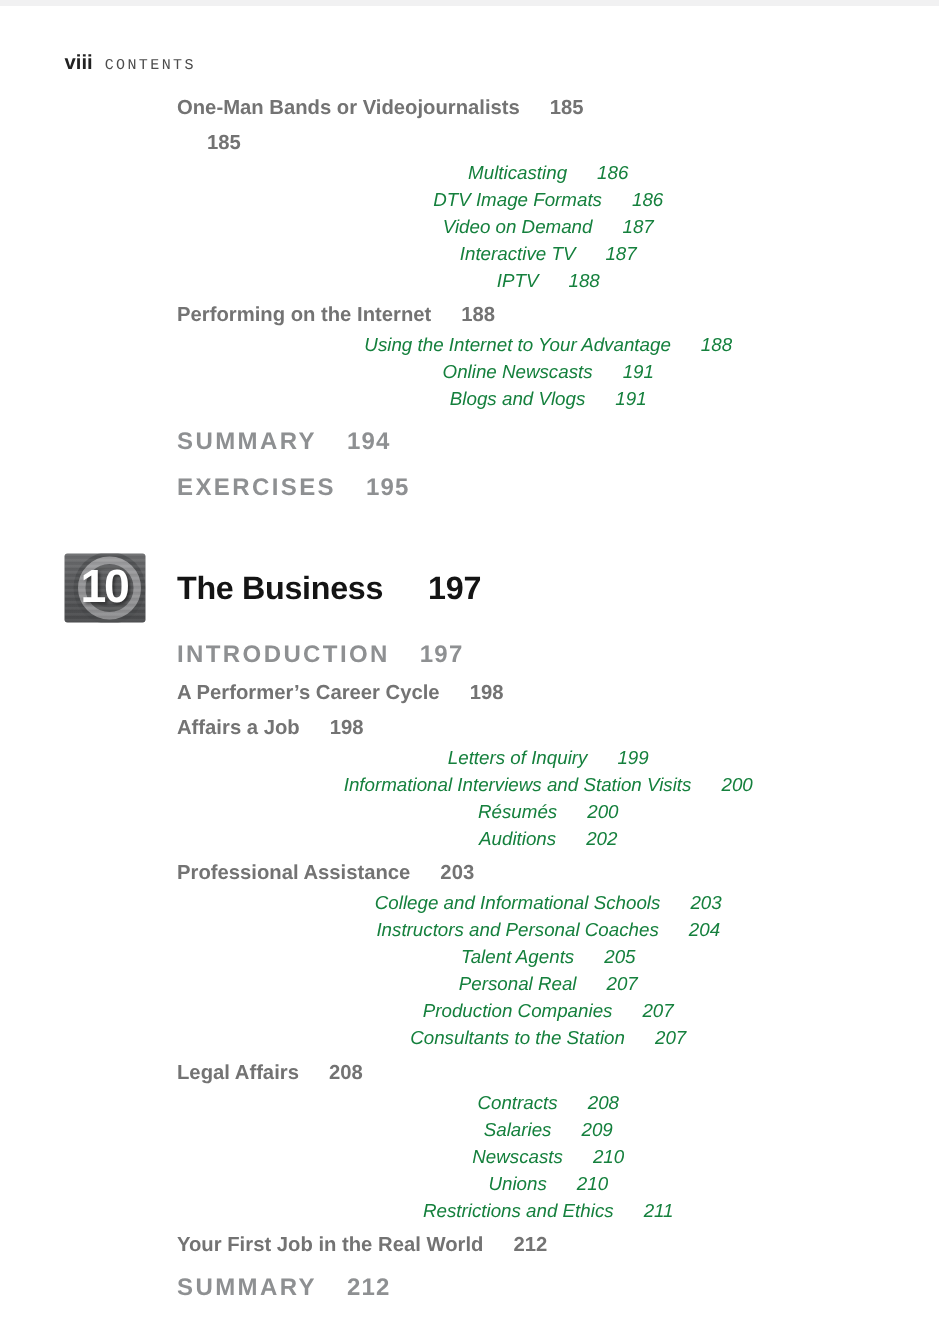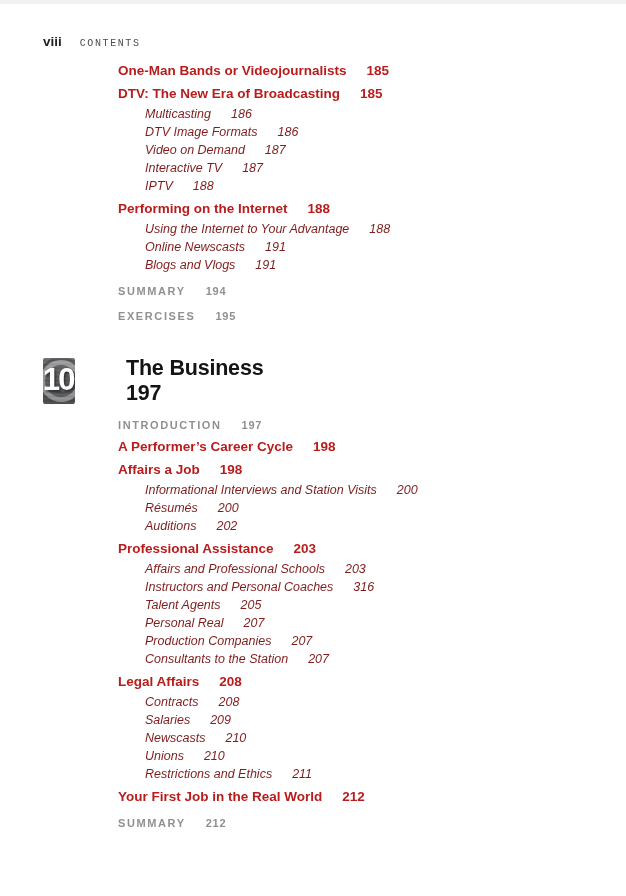--- a/index.html
+++ b/index.html
@@ -21,21 +21,21 @@
     height: 4px;
     background: #f1f1f2;
   }
   .page {
     padding: 34px 40px 0 43px;
   }
   
   .running-header {
     display: flex;
     align-items: baseline;
-    gap: 18px;
+    gap: 8px;
     margin-bottom: 14px;
   }
   .folio {
     font-weight: 700;
     font-size: 13.5px;
     color: #222;
   }
   .running-title {
     font-size: 10px;
     letter-spacing: 1.6px;
@@ -48,47 +48,48 @@
   }
   .row {
     display: flex;
     align-items: baseline;
     white-space: nowrap;
   }
   .pg { margin-left: 20px; }
   .h1 {
     font-weight: 700;
     font-size: 13.5px;
-    color: #b91c1c;
+    color: #737373;
     margin: 8px 0 6px;
   }
   .h2 {
     font-style: italic;
     font-size: 12.5px;
-    color: #7f1d1d;
+    color: #15803d;
     margin: 4px 0 4px 27px;
+    justify-content: center;
   }
   .label {
     font-weight: 700;
-    font-size: 11px;
+    font-size: 16px;
     letter-spacing: 1.6px;
     color: #8e9092;
     margin: 13px 0 5px;
   }
   .label .pg { letter-spacing: 0.8px; }
   
   .chapter-section { margin-top: 34px; }
   .chapter-head {
     display: flex;
     align-items: center;
     margin-left: -75px; 
     margin-bottom: 2px;
   }
   .badge {
-    width: 32px;
+    width: 54px;
     height: 46px;
     border-radius: 2px;
     background: linear-gradient(180deg, #6e6f71 0%, #57585a 45%, #4a4b4d 100%);
     position: relative;
     overflow: hidden;
     flex-shrink: 0;
     margin-right: 21px;
   }
   .badge::after {
     content: "";
@@ -122,21 +123,20 @@
     z-index: 2;
   }
   .chapter-title {
     display: flex;
     align-items: baseline;
     font-weight: 700;
     font-size: 21.5px;
     letter-spacing: -0.2px;
     color: #141414;
     margin: 0;
-    flex-direction: column;
   }
   .chapter-title .pg { margin-left: 30px; }
 </style>
 </head>
 <body>
 
 <div class="scan-edge-top"></div>
 
 <div class="page">
 
@@ -146,21 +146,20 @@
   </header>
 
   <main class="toc">
 
     <section>
         <div class="row h1">
           <span class="txt">One-Man Bands or Videojournalists</span>
           <span class="pg">185</span>
         </div>
         <div class="row h1">
-          <span class="txt">DTV: The New Era of Broadcasting</span>
           <span class="pg">185</span>
         </div>
         <div class="row h2">
           <span class="txt">Multicasting</span>
           <span class="pg">186</span>
         </div>
         <div class="row h2">
           <span class="txt">DTV Image Formats</span>
           <span class="pg">186</span>
         </div>
@@ -220,42 +219,46 @@
           </div>
           <div class="row h1">
             <span class="txt">A Performer’s Career Cycle</span>
             <span class="pg">198</span>
           </div>
           <div class="row h1">
             <span class="txt">Affairs a Job</span>
             <span class="pg">198</span>
           </div>
           <div class="row h2">
+            <span class="txt">Letters of Inquiry</span>
+            <span class="pg">199</span>
+          </div>
+          <div class="row h2">
             <span class="txt">Informational Interviews and Station Visits</span>
             <span class="pg">200</span>
           </div>
           <div class="row h2">
             <span class="txt">Résumés</span>
             <span class="pg">200</span>
           </div>
           <div class="row h2">
             <span class="txt">Auditions</span>
             <span class="pg">202</span>
           </div>
           <div class="row h1">
             <span class="txt">Professional Assistance</span>
             <span class="pg">203</span>
           </div>
           <div class="row h2">
-            <span class="txt">Affairs and Professional Schools</span>
+            <span class="txt">College and Informational Schools</span>
             <span class="pg">203</span>
           </div>
           <div class="row h2">
             <span class="txt">Instructors and Personal Coaches</span>
-            <span class="pg">316</span>
+            <span class="pg">204</span>
           </div>
           <div class="row h2">
             <span class="txt">Talent Agents</span>
             <span class="pg">205</span>
           </div>
           <div class="row h2">
             <span class="txt">Personal Real</span>
             <span class="pg">207</span>
           </div>
           <div class="row h2">

